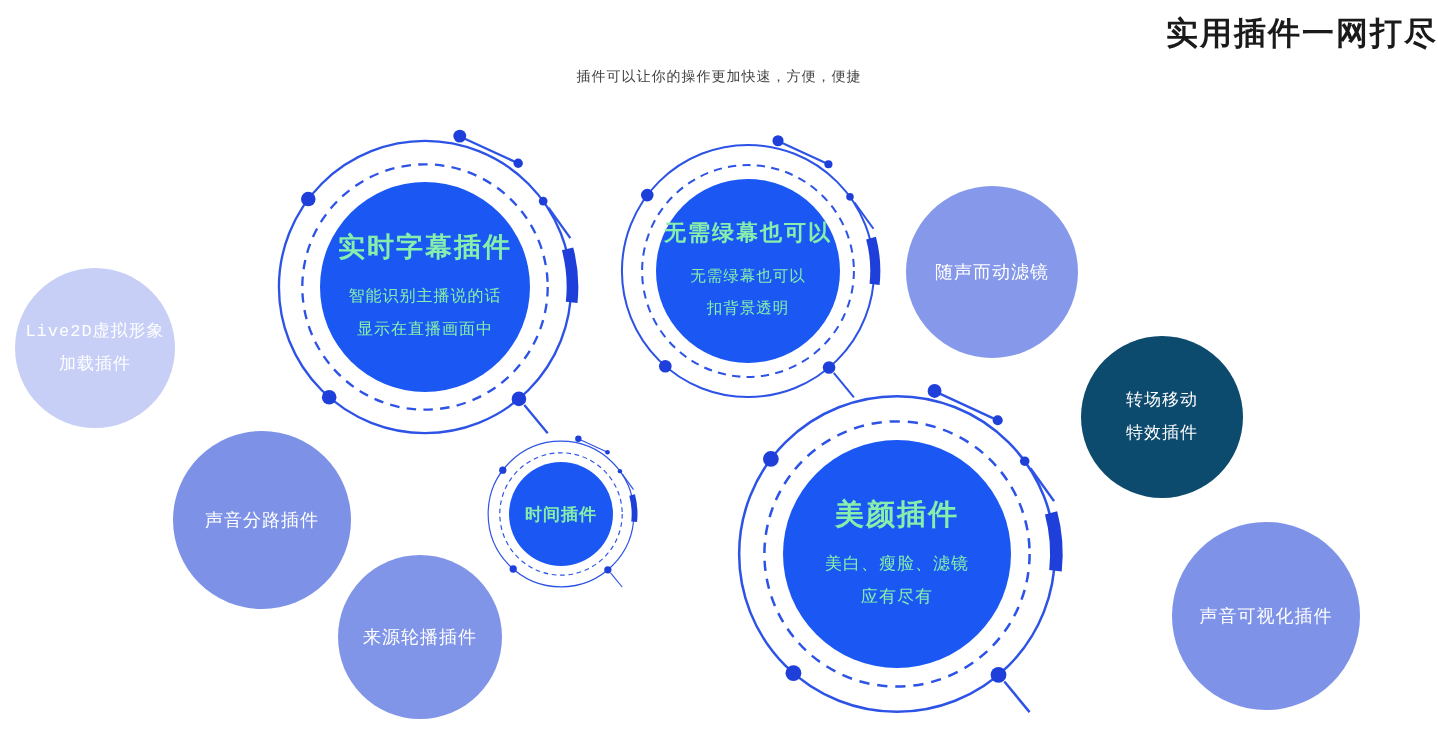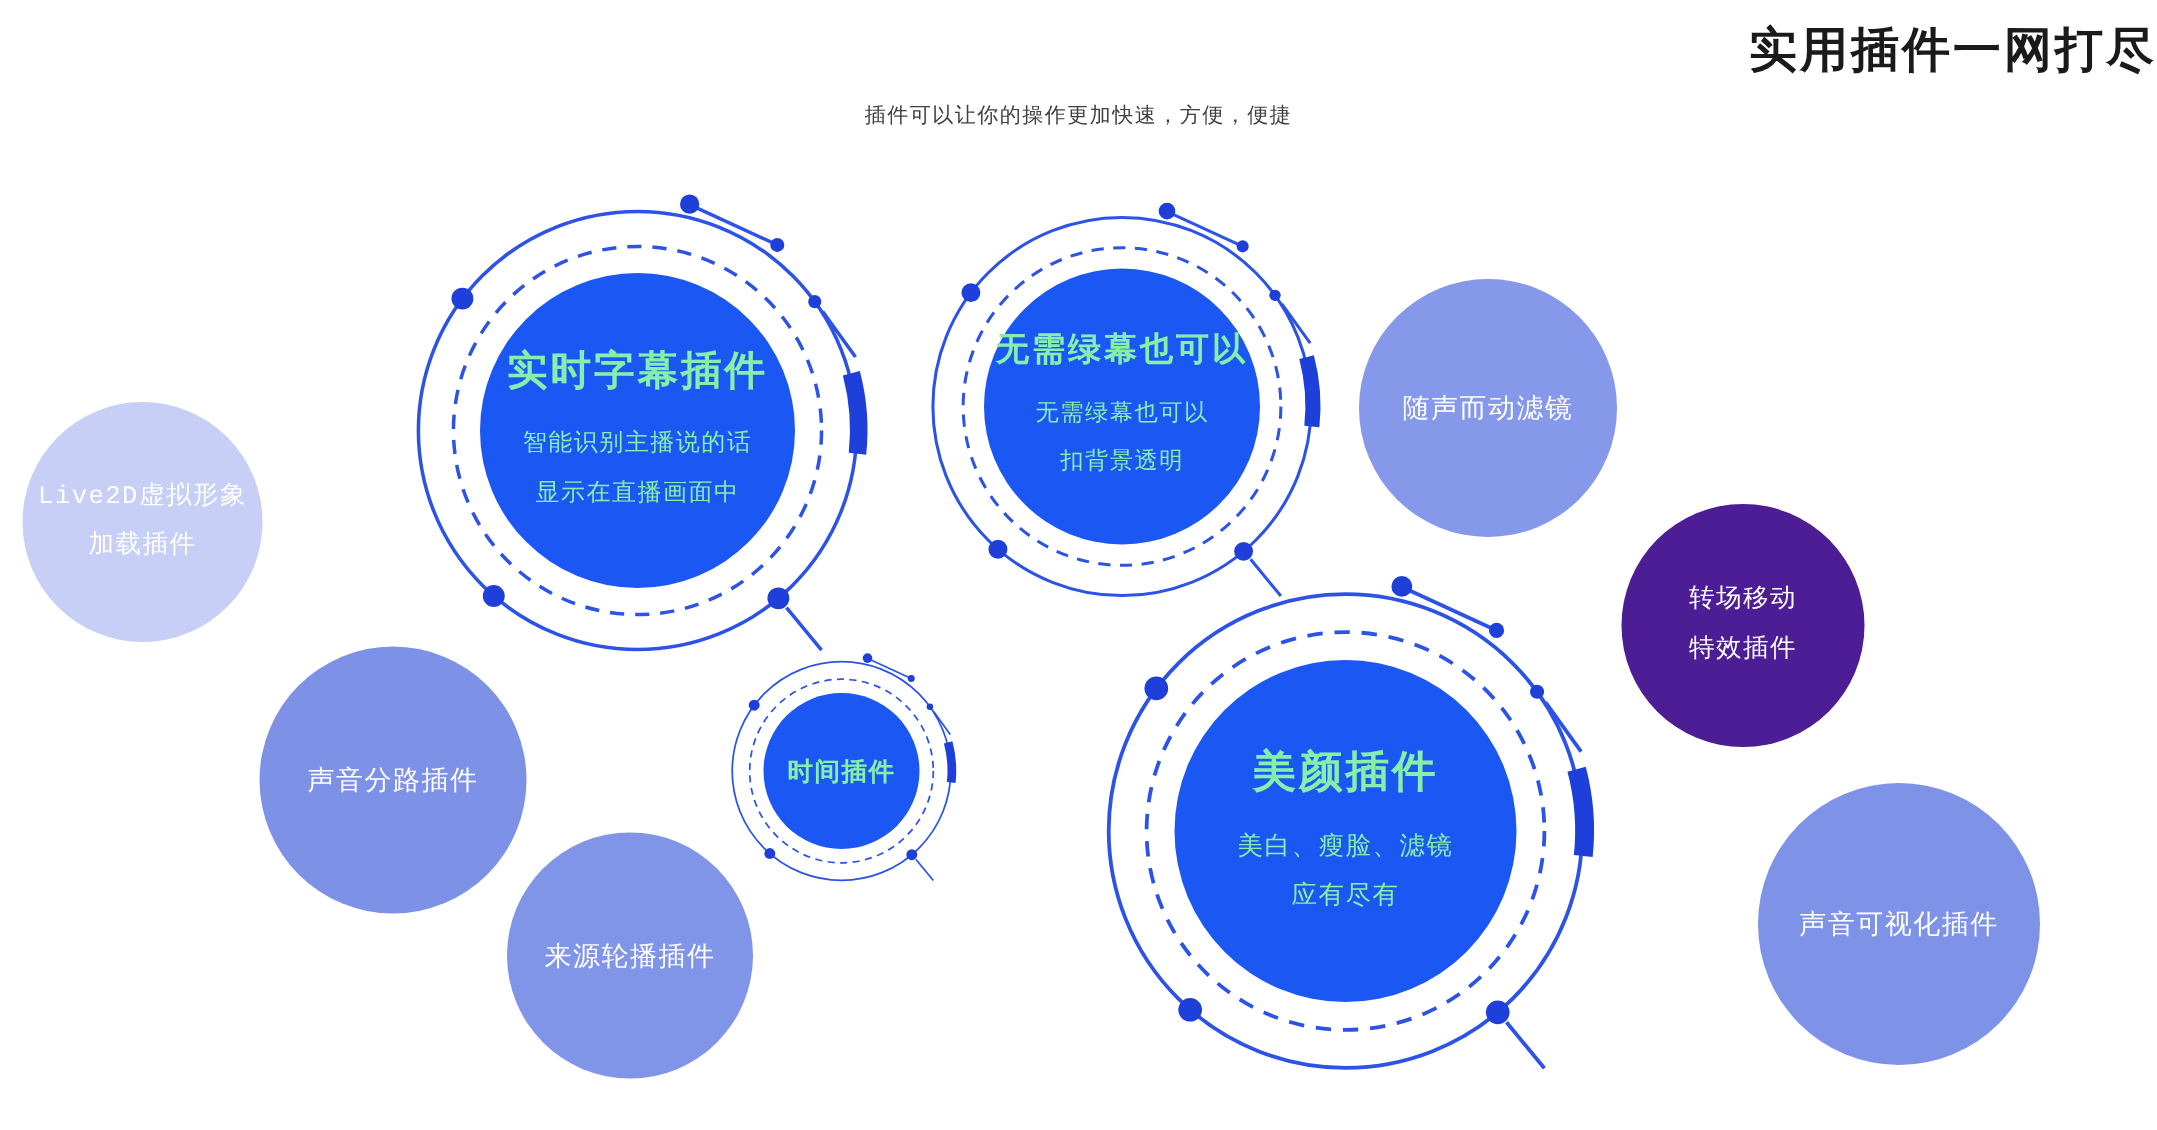--- a/index.html
+++ b/index.html
@@ -113,21 +113,21 @@
   </div>
 
   <div class="bubble medium" style="left:420px; top:637px; width:164px; height:164px; background:#8095e8;">
     <div>来源轮播插件</div>
   </div>
 
   <div class="bubble medium" style="left:992px; top:272px; width:172px; height:172px; background:#8598e9;">
     <div>随声而动滤镜</div>
   </div>
 
-  <div class="bubble light" style="left:1162px; top:417px; width:162px; height:162px; background:#4c1d95;">
+  <div class="bubble light" style="left:1162px; top:417px; width:162px; height:162px; background:#0c4a6e;">
     <div class="bubble-line">转场移动</div>
     <div class="bubble-line">特效插件</div>
   </div>
 
   <div class="bubble medium" style="left:1266px; top:616px; width:188px; height:188px; background:#7e92e8;">
     <div>声音可视化插件</div>
   </div>
 
   <div class="orbital size-xl" style="left:425px; top:287px;">
     <svg class="orbit-deco" width="409" height="409" viewBox="-140 -140 280 280">

